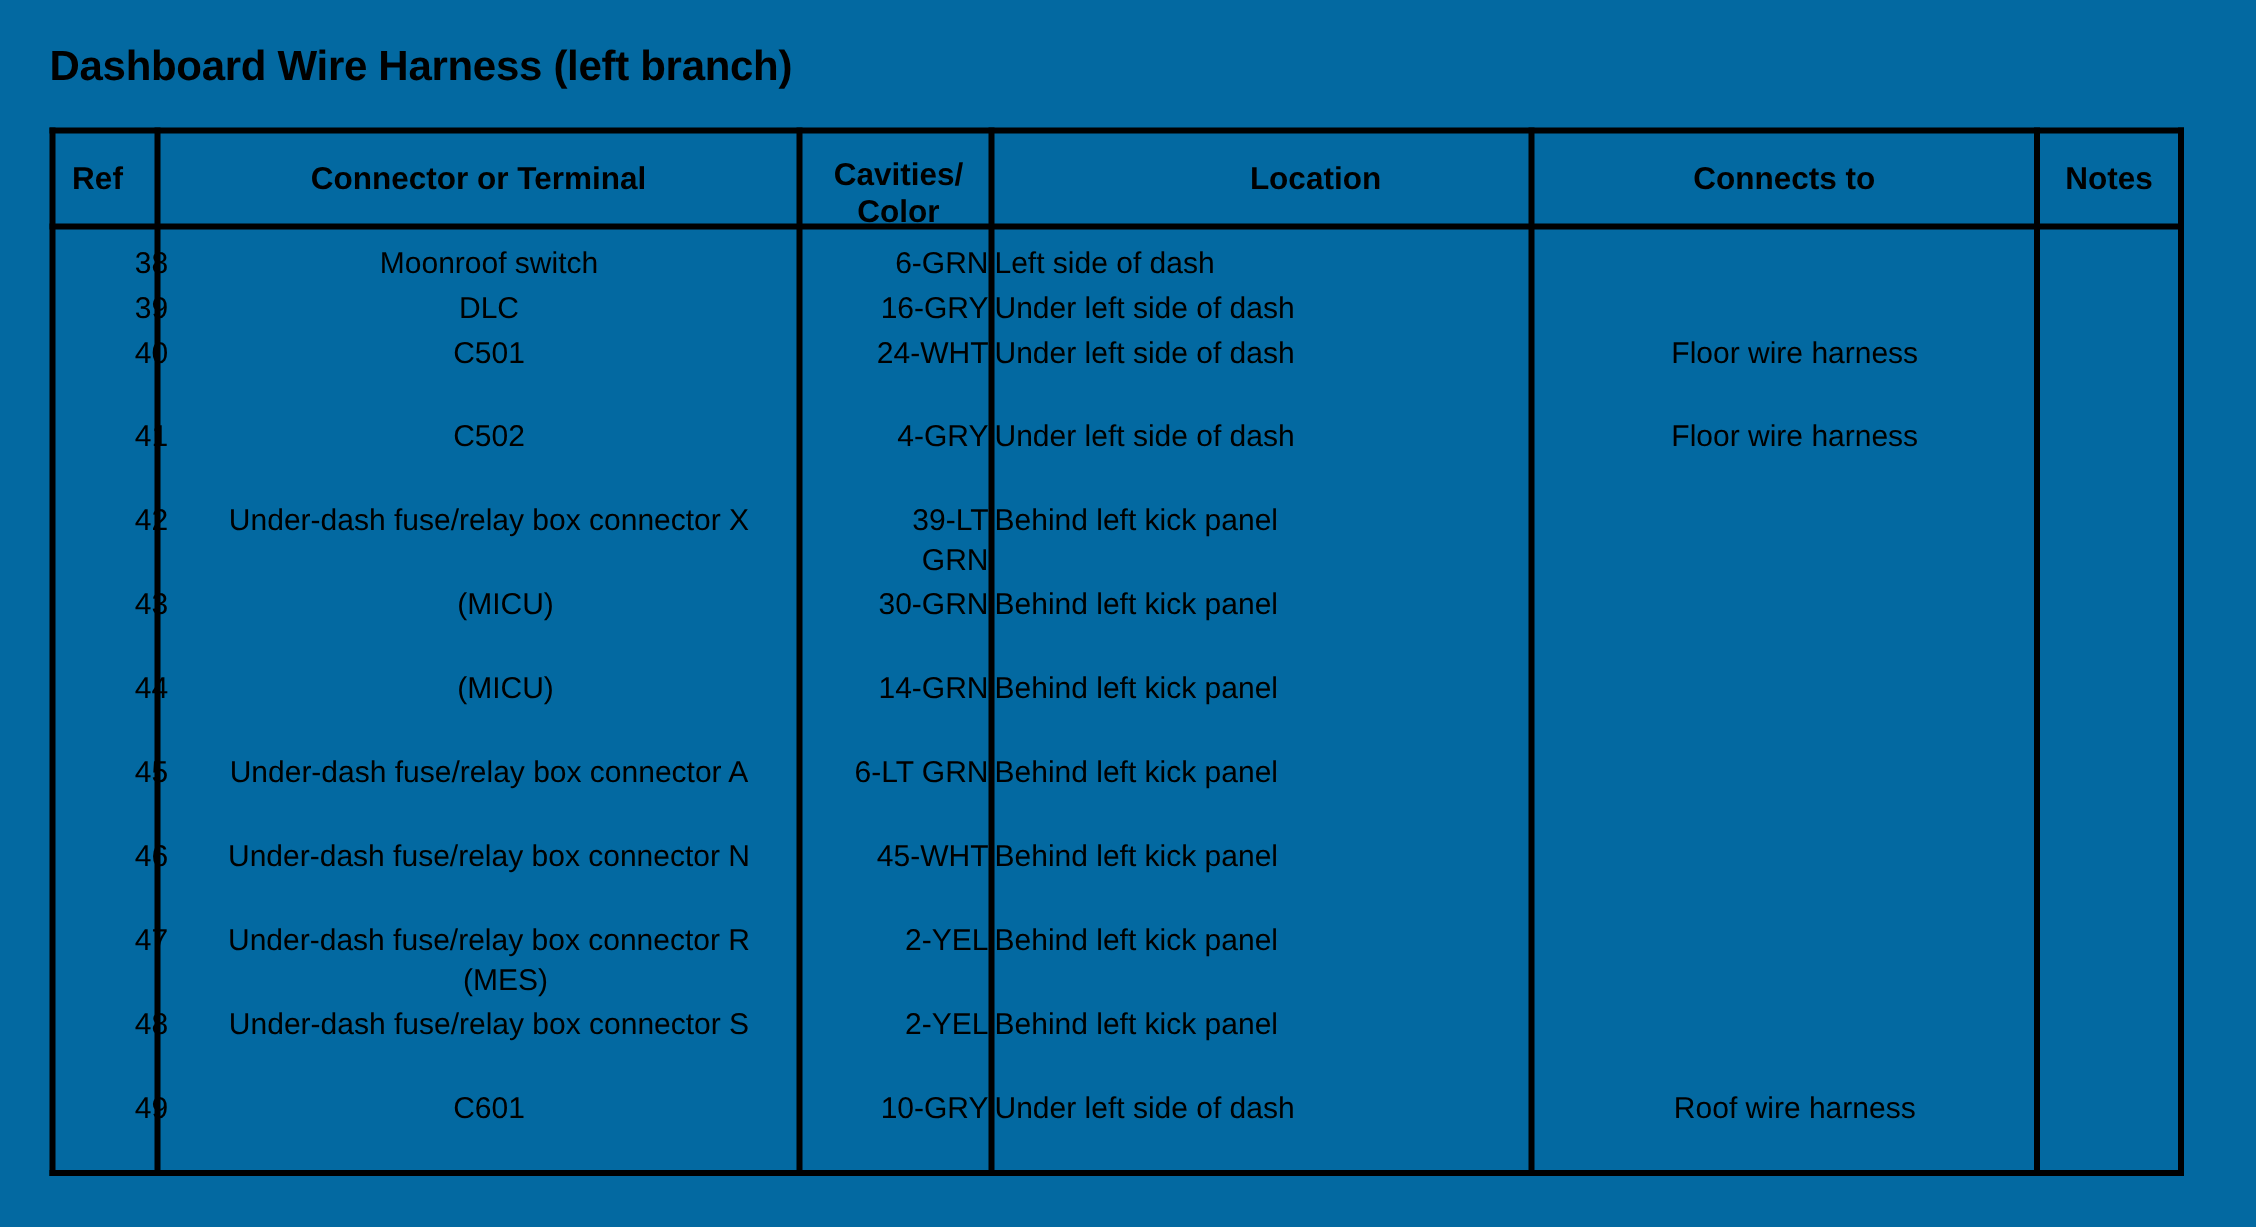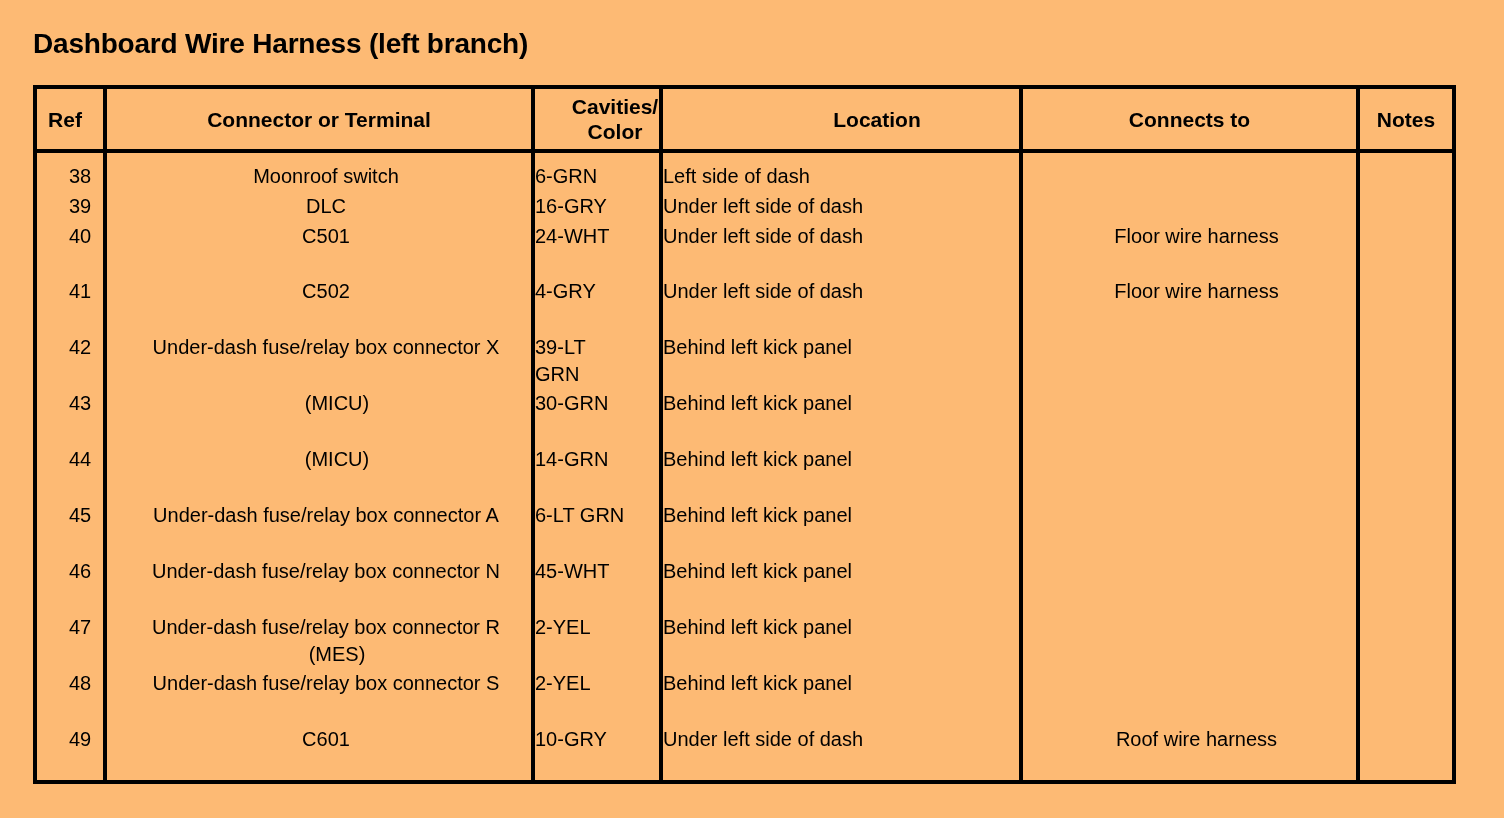--- a/index.html
+++ b/index.html
@@ -14,21 +14,21 @@
     font-family: "Liberation Sans", sans-serif;
     color: #000000;
     overflow: hidden;
     position: relative;
   }
   #page {
     position: absolute;
     left: 0; top: 0;
     width: 1504px;
     height: 818px;
-    background: #fdba74;
+    background: #0369a1;
   }
 
   
   #doc-title {
     position: absolute;
     left: 33px;
     top: 27px;
     font-size: 28px;
     font-weight: bold;
     letter-spacing: -0.2px;
@@ -68,41 +68,41 @@
     display: flex;
     align-items: center;
     justify-content: center;
     text-align: center;
     font-size: 21px;
     font-weight: bold;
     line-height: 25px;
   }
   .h-ref        { left: 4px;    width: 56px;  }
   .h-connector  { left: 74px;   width: 424px; }
-  .h-cavities   { left: 520px;  width: 124px; }
+  .h-cavities   { left: 504px;  width: 124px; margin-top: 10px; }
   .h-location   { left: 630px;  width: 428px; }
   .h-connects   { left: 990px;  width: 333px; }
   .h-notes      { left: 1327px; width: 92px;  }
 
   
   .row {
     position: absolute;
     left: 4px;
     width: 1415px;
   }
   .cell {
     position: absolute;
     font-size: 20px;
     line-height: 27px;
     font-weight: normal;
     white-space: pre-wrap;
   }
-  .c-ref       { left: 0px;    width: 86px;  text-align: center; }
+  .c-ref       { left: 0px;    width: 86px;  text-align: center; padding-left: 21px; }
   .c-connector { left: 70px;   width: 424px; text-align: center; padding-left: 14px; box-sizing: border-box; }
-  .c-cavities  { left: 498px;  width: 124px; text-align: left; }
+  .c-cavities  { left: 498px;  width: 124px; text-align: right; }
   .c-location  { left: 626px;  width: 356px; text-align: left; box-sizing: border-box; }
   .c-connects  { left: 986px;  width: 333px; text-align: center; padding-left: 14px; box-sizing: border-box; }
   .c-notes     { left: 1323px; width: 92px;  text-align: left; padding-left: 8px; box-sizing: border-box; }
   .cont { display: block; padding-left: 22px; }
 </style>
 </head>
 <body>
 
 <div id="page">
 

